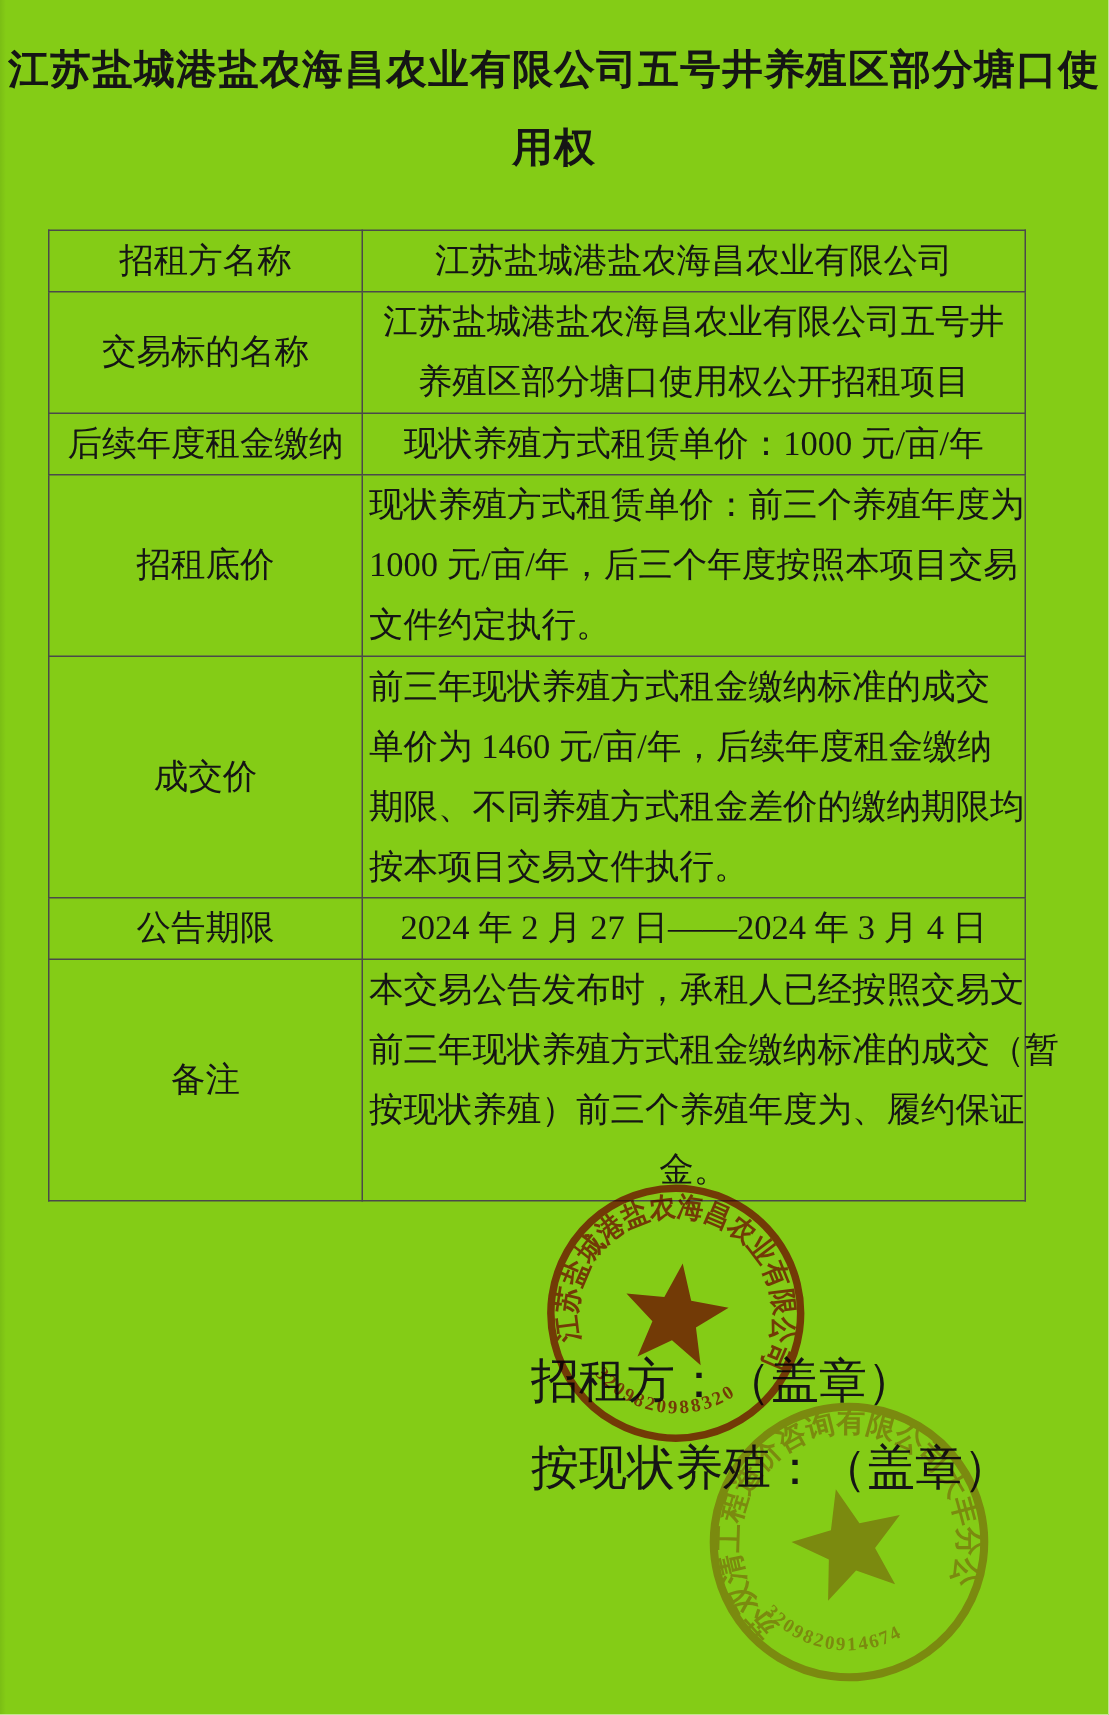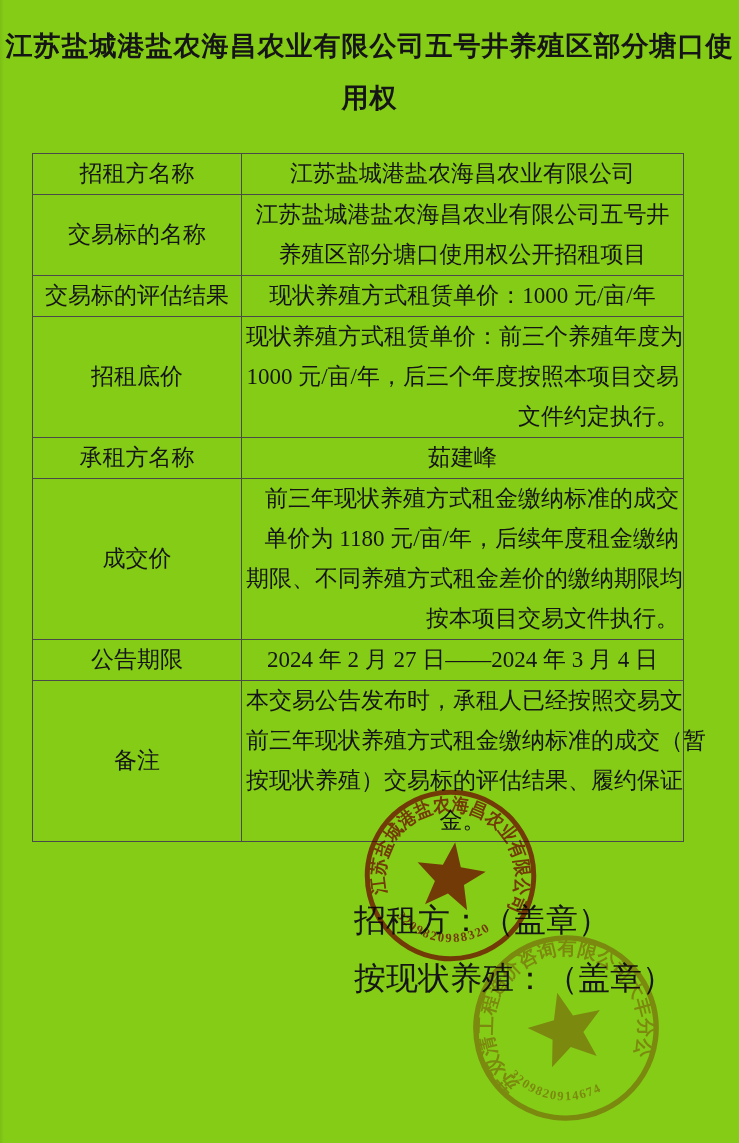--- a/index.html
+++ b/index.html
@@ -20,21 +20,21 @@
   }
   table.deal td{
     border:1px solid var(--border,#4a4a4a);
     font-size:23px;line-height:40px;vertical-align:middle;
     padding:0 4px;
   }
   td.cell-label{width:206px;text-align:center;}
   td.cell-value{padding:0 11px;}
   td.cell-value .line{white-space:nowrap;}
   .val-center .line{text-align:center;}
-  .val-left .line{text-align:right;}
+  .val-left .line{text-align:left;}
   .line.line-center{text-align:center !important;}
   
   .sign-line{position:absolute;font-size:32px;white-space:nowrap;}
   .sign-lessor{left:354px;top:899px;}
   .sign-agency{left:354px;top:957px;}
   .sign-date{left:398px;top:1018px;}
   
   .stamp{position:absolute;mix-blend-mode:multiply;pointer-events:none;}
   .stamp-lessor{left:360px;top:785px;width:181px;height:181px;
     transform:rotate(8deg);opacity:.85;}
@@ -65,60 +65,54 @@
           </td>
         </tr>
         <tr>
           <td class="cell-label">交易标的名称</td>
           <td class="cell-value val-center">
             <div class="line">江苏盐城港盐农海昌农业有限公司五号井</div>
             <div class="line">养殖区部分塘口使用权公开招租项目</div>
           </td>
         </tr>
         <tr>
-          <td class="cell-label">交易标的评估结果</td>
+          <td class="cell-label">后续年度租金缴纳</td>
           <td class="cell-value val-center">
             <div class="line">现状养殖方式租赁单价：1000 元/亩/年</div>
           </td>
         </tr>
         <tr>
           <td class="cell-label">招租底价</td>
           <td class="cell-value val-left">
             <div class="line">现状养殖方式租赁单价：前三个养殖年度为</div>
             <div class="line">1000 元/亩/年，后三个年度按照本项目交易</div>
             <div class="line">文件约定执行。</div>
           </td>
         </tr>
         <tr>
-          <td class="cell-label">承租方名称</td>
-          <td class="cell-value val-center">
-            <div class="line">茹建峰</div>
-          </td>
-        </tr>
-        <tr>
           <td class="cell-label">成交价</td>
           <td class="cell-value val-left">
             <div class="line">前三年现状养殖方式租金缴纳标准的成交</div>
-            <div class="line">单价为 1180 元/亩/年，后续年度租金缴纳</div>
+            <div class="line">单价为 1460 元/亩/年，后续年度租金缴纳</div>
             <div class="line">期限、不同养殖方式租金差价的缴纳期限均</div>
             <div class="line">按本项目交易文件执行。</div>
           </td>
         </tr>
         <tr>
           <td class="cell-label">公告期限</td>
           <td class="cell-value val-center">
             <div class="line">2024 年 2 月 27 日——2024 年 3 月 4 日</div>
           </td>
         </tr>
         <tr>
           <td class="cell-label">备注</td>
           <td class="cell-value val-left">
             <div class="line">本交易公告发布时，承租人已经按照交易文</div>
             <div class="line">前三年现状养殖方式租金缴纳标准的成交（暂</div>
-            <div class="line">按现状养殖）交易标的评估结果、履约保证</div>
+            <div class="line">按现状养殖）前三个养殖年度为、履约保证</div>
             <div class="line line-center">金。</div>
           </td>
         </tr>
       </tbody>
   </table>
 
   <div class="sign-line sign-lessor">招租方：（盖章）</div>
   <div class="sign-line sign-agency">按现状养殖：（盖章）</div>
 
   <svg class="stamp stamp-lessor" viewBox="0 0 200 200">

